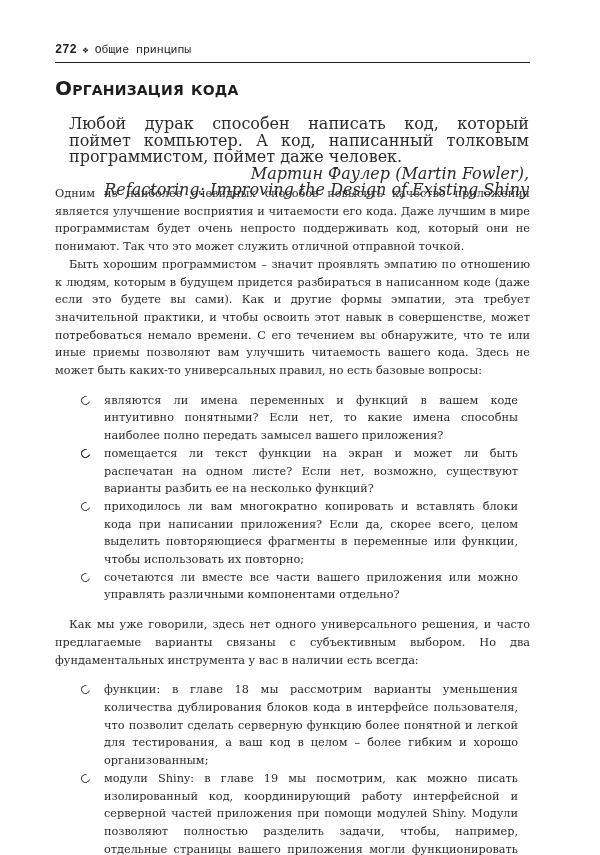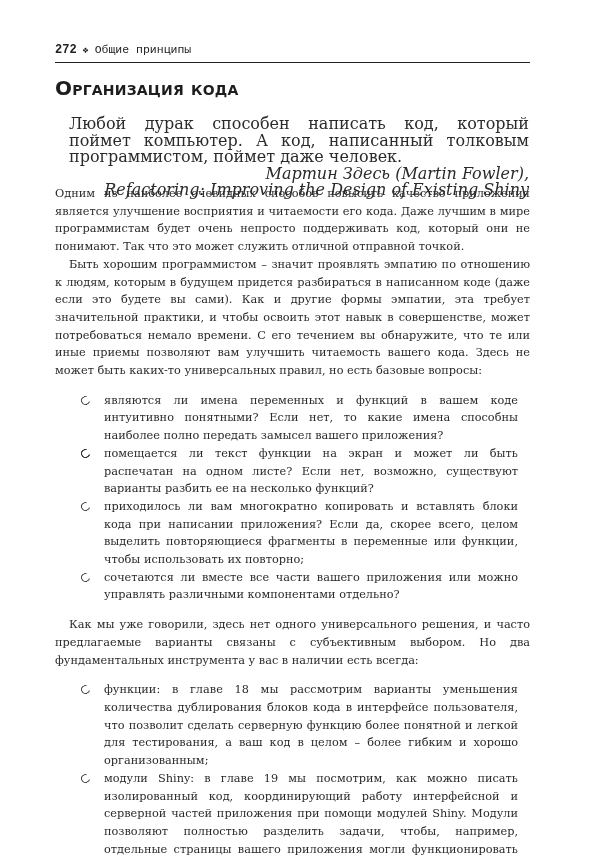--- a/index.html
+++ b/index.html
@@ -32,21 +32,21 @@
     <span class="pnum">272</span>
     <span class="orn">❖</span>
     <span>Общие принципы</span>
   </div>
   <div class="head-rule"></div>
 
   <div class="section-title">Организация кода</div>
 
   <div class="epigraph">
     <div>Любой дурак способен написать код, который поймет компьютер. А код, написанный толковым программистом, поймет даже человек.</div>
-    <div class="attr">Мартин Здесь (Martin Fowler),</div>
+    <div class="attr">Мартин Фаулер (Martin Fowler),</div>
     <div class="attr">Refactoring: Improving the Design of Existing Shiny</div>
   </div>
 
   <div class="body">
     <p>Одним из наиболее очевидных способов повысить качество приложения является улучшение восприятия и читаемости его кода. Даже лучшим в мире программистам будет очень непросто поддерживать код, который они не понимают. Так что это может служить отличной отправной точкой.</p>
     <p class="indent">Быть хорошим программистом – значит проявлять эмпатию по отношению к людям, которым в будущем придется разбираться в написанном коде (даже если это будете вы сами). Как и другие формы эмпатии, эта требует значительной практики, и чтобы освоить этот навык в совершенстве, может потребоваться немало времени. С его течением вы обнаружите, что те или иные приемы позволяют вам улучшить читаемость вашего кода. Здесь не может быть каких-то универсальных правил, но есть базовые вопросы:</p>
     <ul>
       <li><span class="bullet"></span><span>являются ли имена переменных и функций в вашем коде интуитивно понятными? Если нет, то какие имена способны наиболее полно передать замысел вашего приложения?</span></li>
       <li><span class="bullet"></span></li>
       <li><span class="bullet"></span><span>помещается ли текст функции на экран и может ли быть распечатан на одном листе? Если нет, возможно, существуют варианты разбить ее на несколько функций?</span></li>

